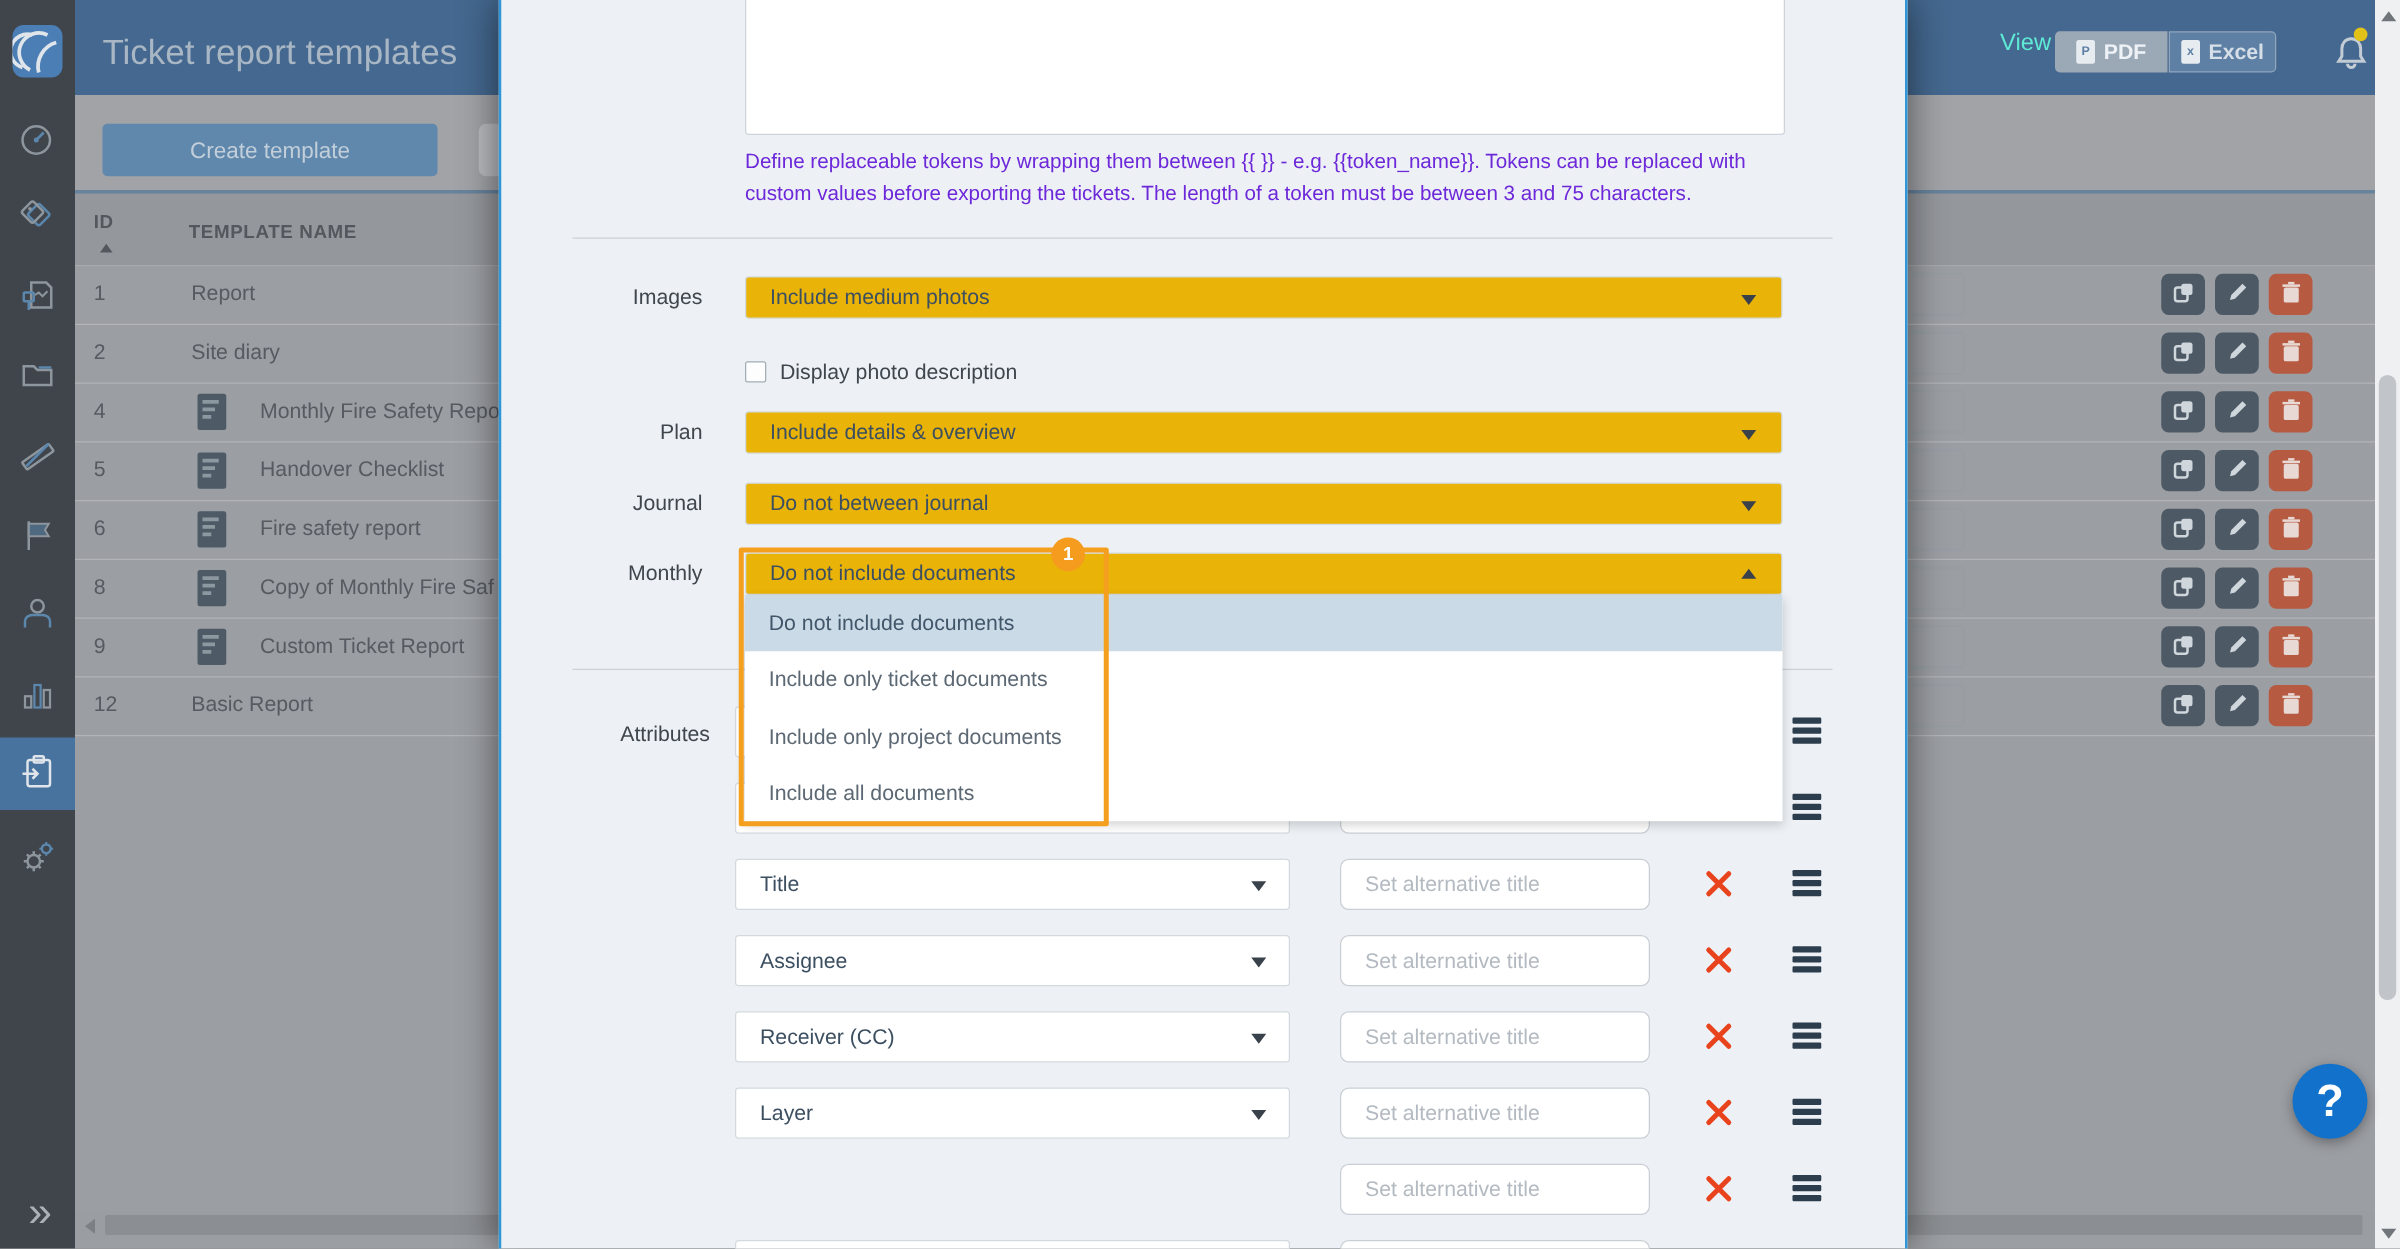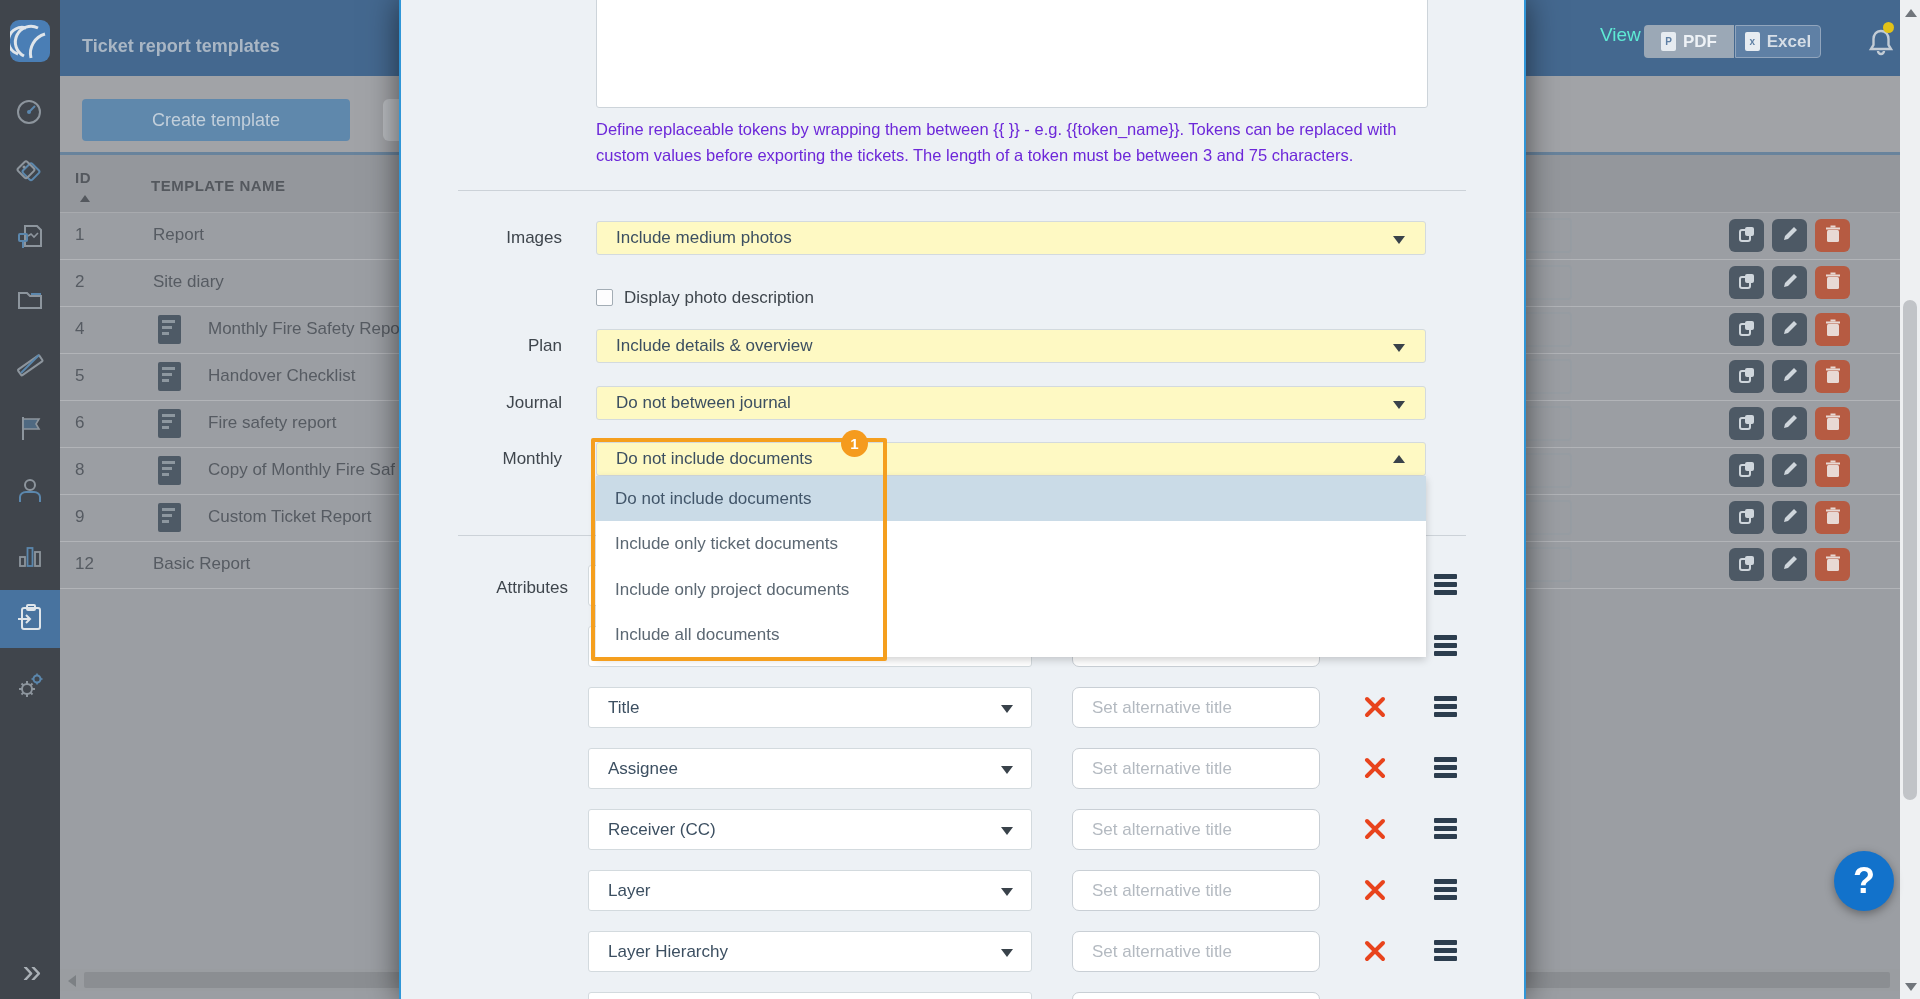--- a/index.html
+++ b/index.html
@@ -1,20 +1,20 @@
 <!DOCTYPE html>
 <html><head>
 <meta charset="utf-8">
 <style>
   html,body{margin:0;padding:0;background:#888;}
   #stage{position:relative;width:1920px;height:999px;overflow:hidden;
          font-family:"Liberation Sans",sans-serif;background:#9b9ea3;}
   
   .hdr{position:absolute;left:60px;top:0;width:1840px;height:76px;background:#44688f;}
-  .hdr-title{position:absolute;left:22px;top:36px;font-size:18px;font-weight:700;color:#a9b6c4;}
+  .hdr-title{position:absolute;left:22px;top:26px;font-size:28px;font-weight:400;color:#a9b6c4;}
   .view-label{position:absolute;left:1540px;top:24px;font-size:19px;color:#5eead4;}
   .btn-pdf{position:absolute;left:1584px;top:25px;width:90px;height:33px;background:#9ba8b6;
            border:none;border-radius:4px 0 0 4px;color:#eef2f6;font-size:17px;font-weight:700;
            display:flex;align-items:center;justify-content:center;gap:7px;font-family:inherit;}
   .btn-xls{position:absolute;left:1675px;top:25px;width:86px;height:33px;background:#5f80a5;
            border:1px solid #91a5bd;border-radius:0 4px 4px 0;color:#d6dee7;font-size:17px;font-weight:700;
            display:flex;align-items:center;justify-content:center;gap:7px;font-family:inherit;}
   .mini-doc{display:inline-block;width:15px;height:19px;background:#e7ecf1;border-radius:2px;
             color:#5f80a5;font-size:10px;font-weight:700;text-align:center;line-height:19px;}
   .bell{position:absolute;left:1808px;top:28px;width:26px;height:28px;}
@@ -58,21 +58,21 @@
             text-align:center;line-height:40px;letter-spacing:-4px;}
   
   .modal{position:absolute;left:399px;top:0;width:1123px;height:999px;background:#edf1f5;
          border-left:2px solid #3096d7;border-right:2px solid #3096d7;
          box-shadow:0 0 30px rgba(0,0,0,.55);z-index:10;}
   .m{position:absolute;box-sizing:border-box;}
   .tokenbox{left:195px;top:-62px;width:832px;height:170px;background:#fff;border:1px solid #cdd4da;border-radius:3px;}
   .hint{left:195px;width:836px;font-size:16.5px;color:#6d28d9;line-height:26px;}
   .mdiv{height:1px;background:#ccd2d8;left:57px;width:1008px;}
   .flabel{width:150px;text-align:right;font-size:17px;color:#3f464d;}
-  .sel{left:195px;width:830px;height:34px;background:#fef9c3;border:1px solid #d3dade;border-radius:3px;
+  .sel{left:195px;width:830px;height:34px;background:#eab308;border:1px solid #d3dade;border-radius:3px;
        font-size:17px;color:#3c4f61;line-height:32px;padding-left:19px;}
   .caret-dn{position:absolute;right:20px;top:14px;width:0;height:0;border-left:6px solid transparent;
             border-right:6px solid transparent;border-top:8px solid #39424a;}
   .caret-up{position:absolute;right:20px;top:12px;width:0;height:0;border-left:6px solid transparent;
             border-right:6px solid transparent;border-bottom:8px solid #39424a;}
   .chk{left:195px;top:289px;width:17px;height:17px;background:#fdfdfe;border:1.5px solid #a3adb5;border-radius:2px;}
   .chk-label{left:223px;top:288px;font-size:17px;color:#3f464d;}
   .num-badge{left:440px;top:430px;width:27px;height:27px;border-radius:50%;background:#f59b1e;color:#fff;
              font-size:15px;font-weight:700;text-align:center;line-height:27px;z-index:6;}
   .opts{left:195px;top:476px;width:830px;height:181px;background:#fff;box-shadow:0 3px 8px rgba(0,0,0,.18);z-index:3;}
@@ -561,21 +561,20 @@
           <button class="xdel"><span><svg width="22" height="22" viewBox="0 0 22 22">
                 <path d="M3 3 L19 19 M19 3 L3 19" stroke="#e8431c" stroke-width="4" stroke-linecap="round"></path>
               </svg></span></button>
           <button class="ham">
             <i></i>
             <i></i>
             <i></i>
           </button>
         </div>
         <div class="attr-row" style="top: 931px;">
-          <div class="asel"><span>Layer Hierarchy</span><span class="caret-dn"></span></div>
           <input class="ainput" placeholder="Set alternative title" style="">
           <button class="xdel"><span><svg width="22" height="22" viewBox="0 0 22 22">
                 <path d="M3 3 L19 19 M19 3 L3 19" stroke="#e8431c" stroke-width="4" stroke-linecap="round"></path>
               </svg></span></button>
           <button class="ham">
             <i></i>
             <i></i>
             <i></i>
           </button>
         </div>

